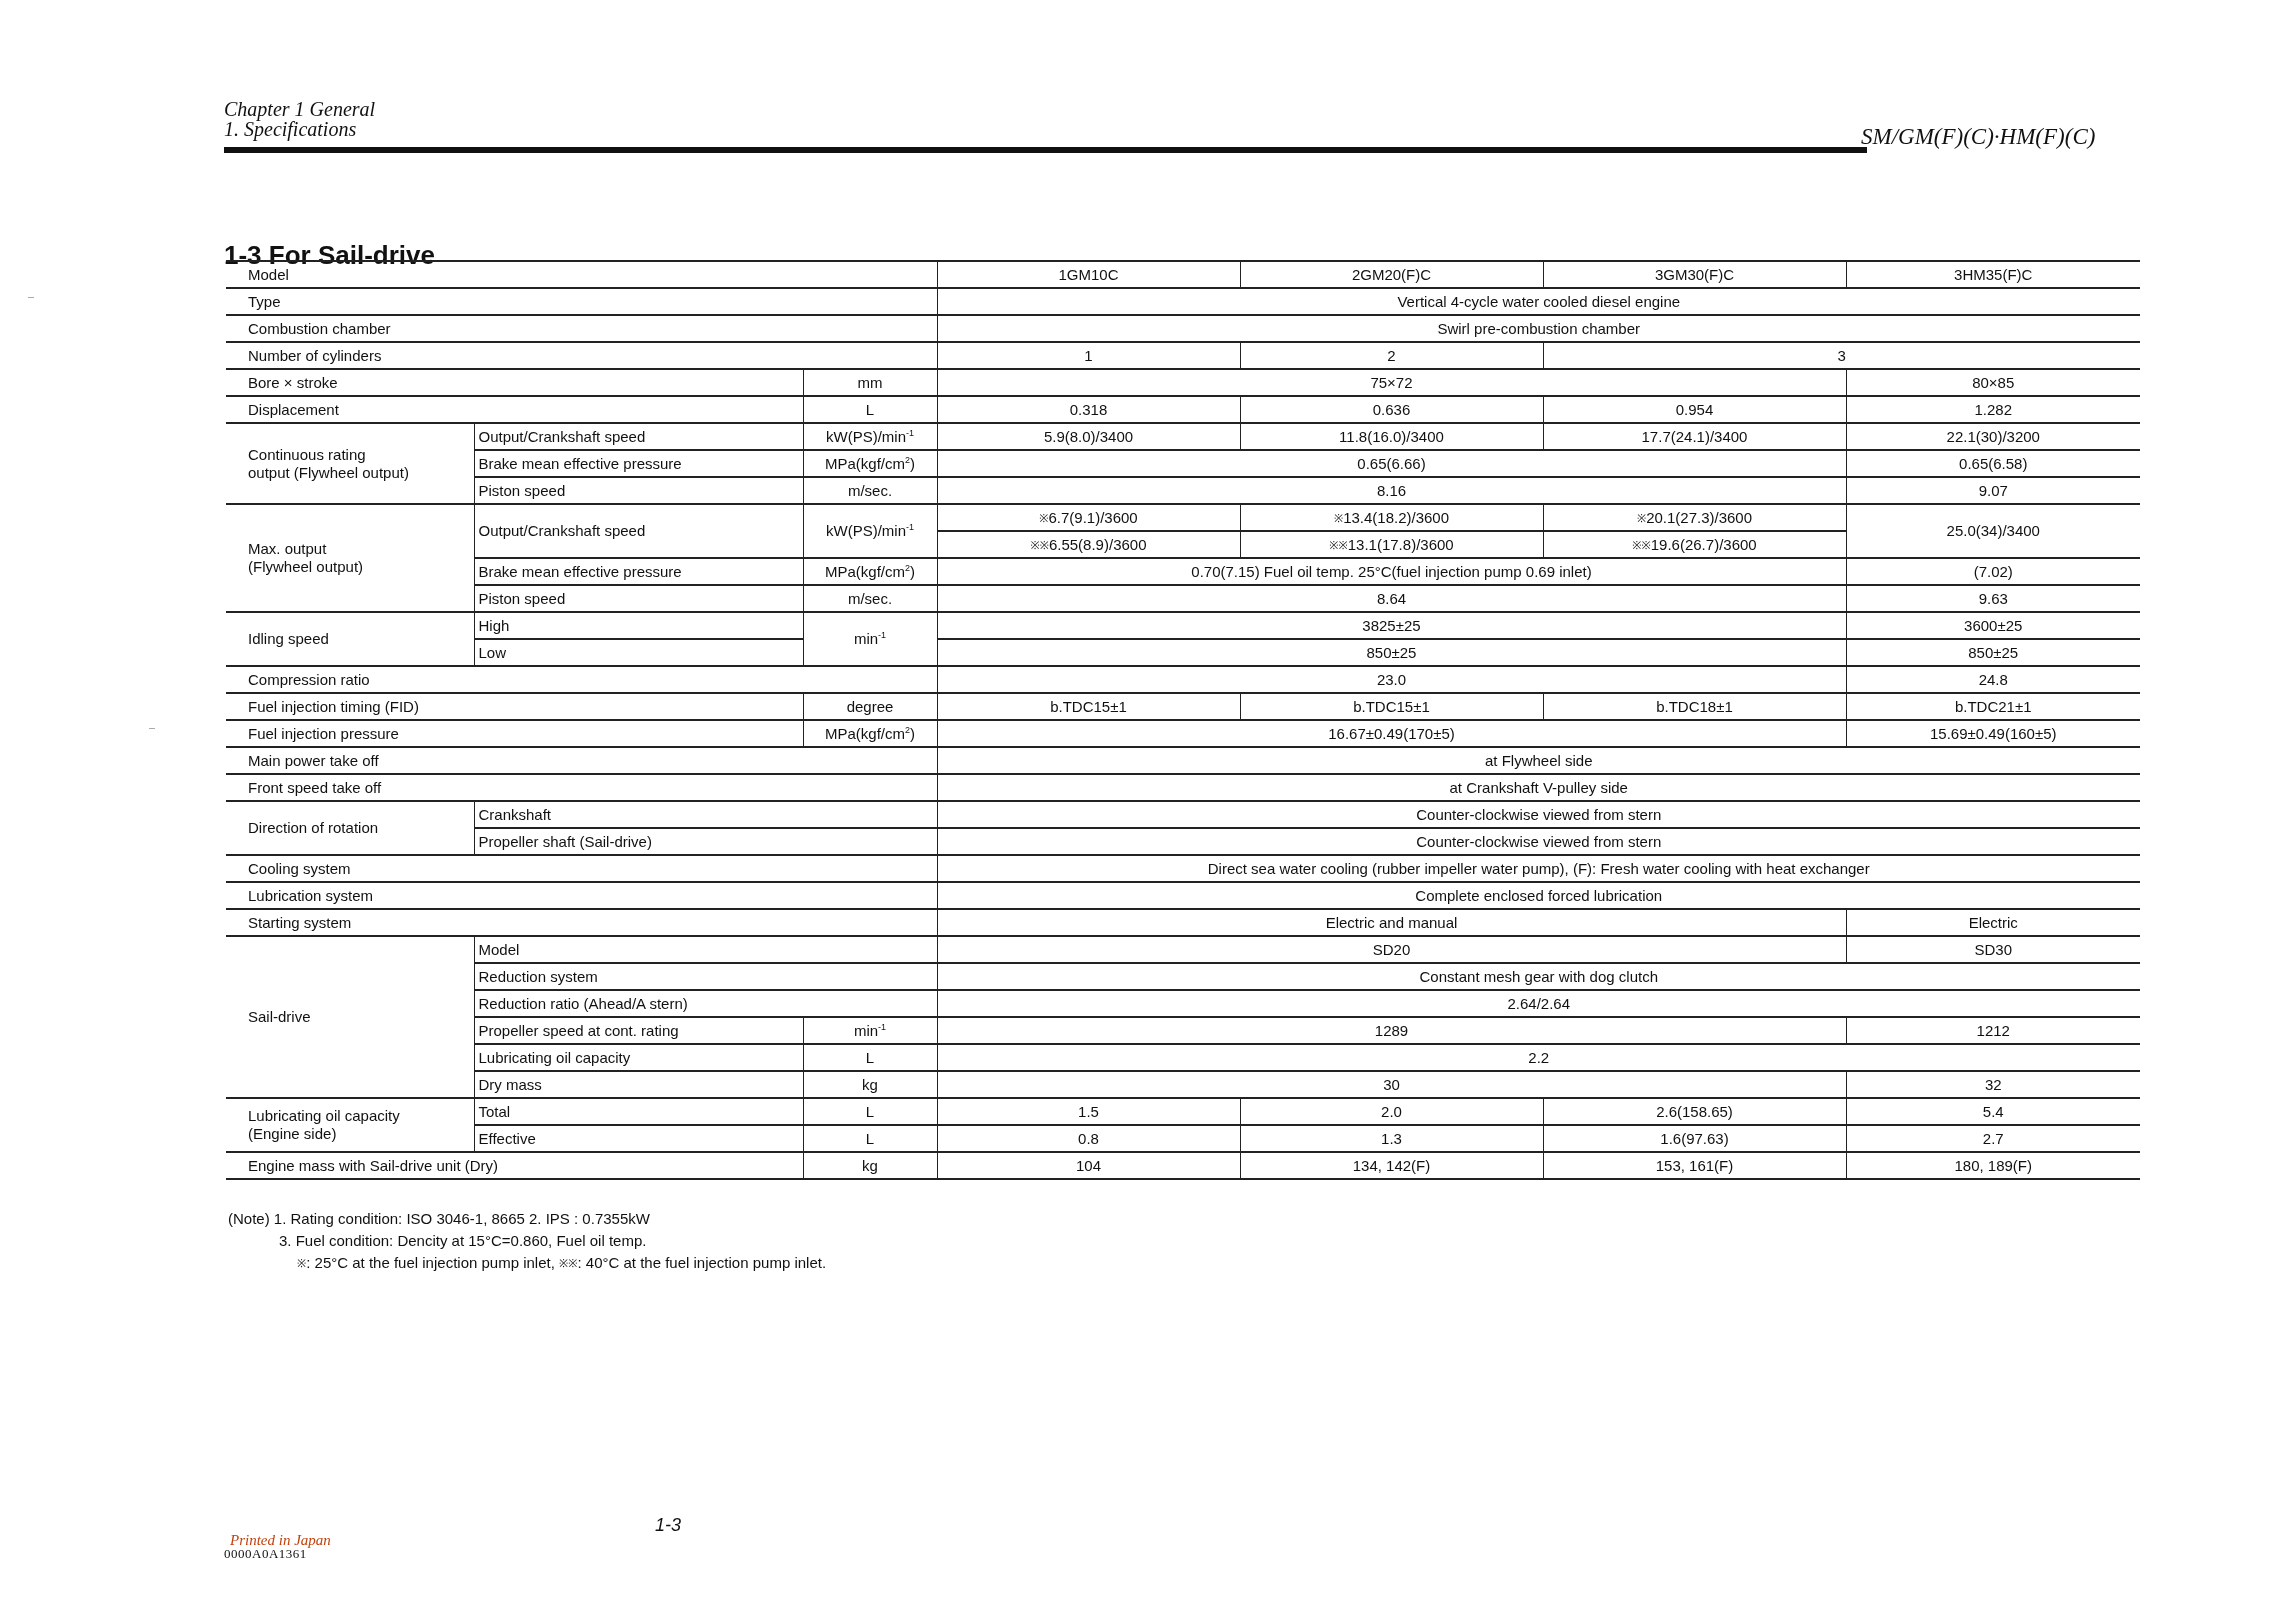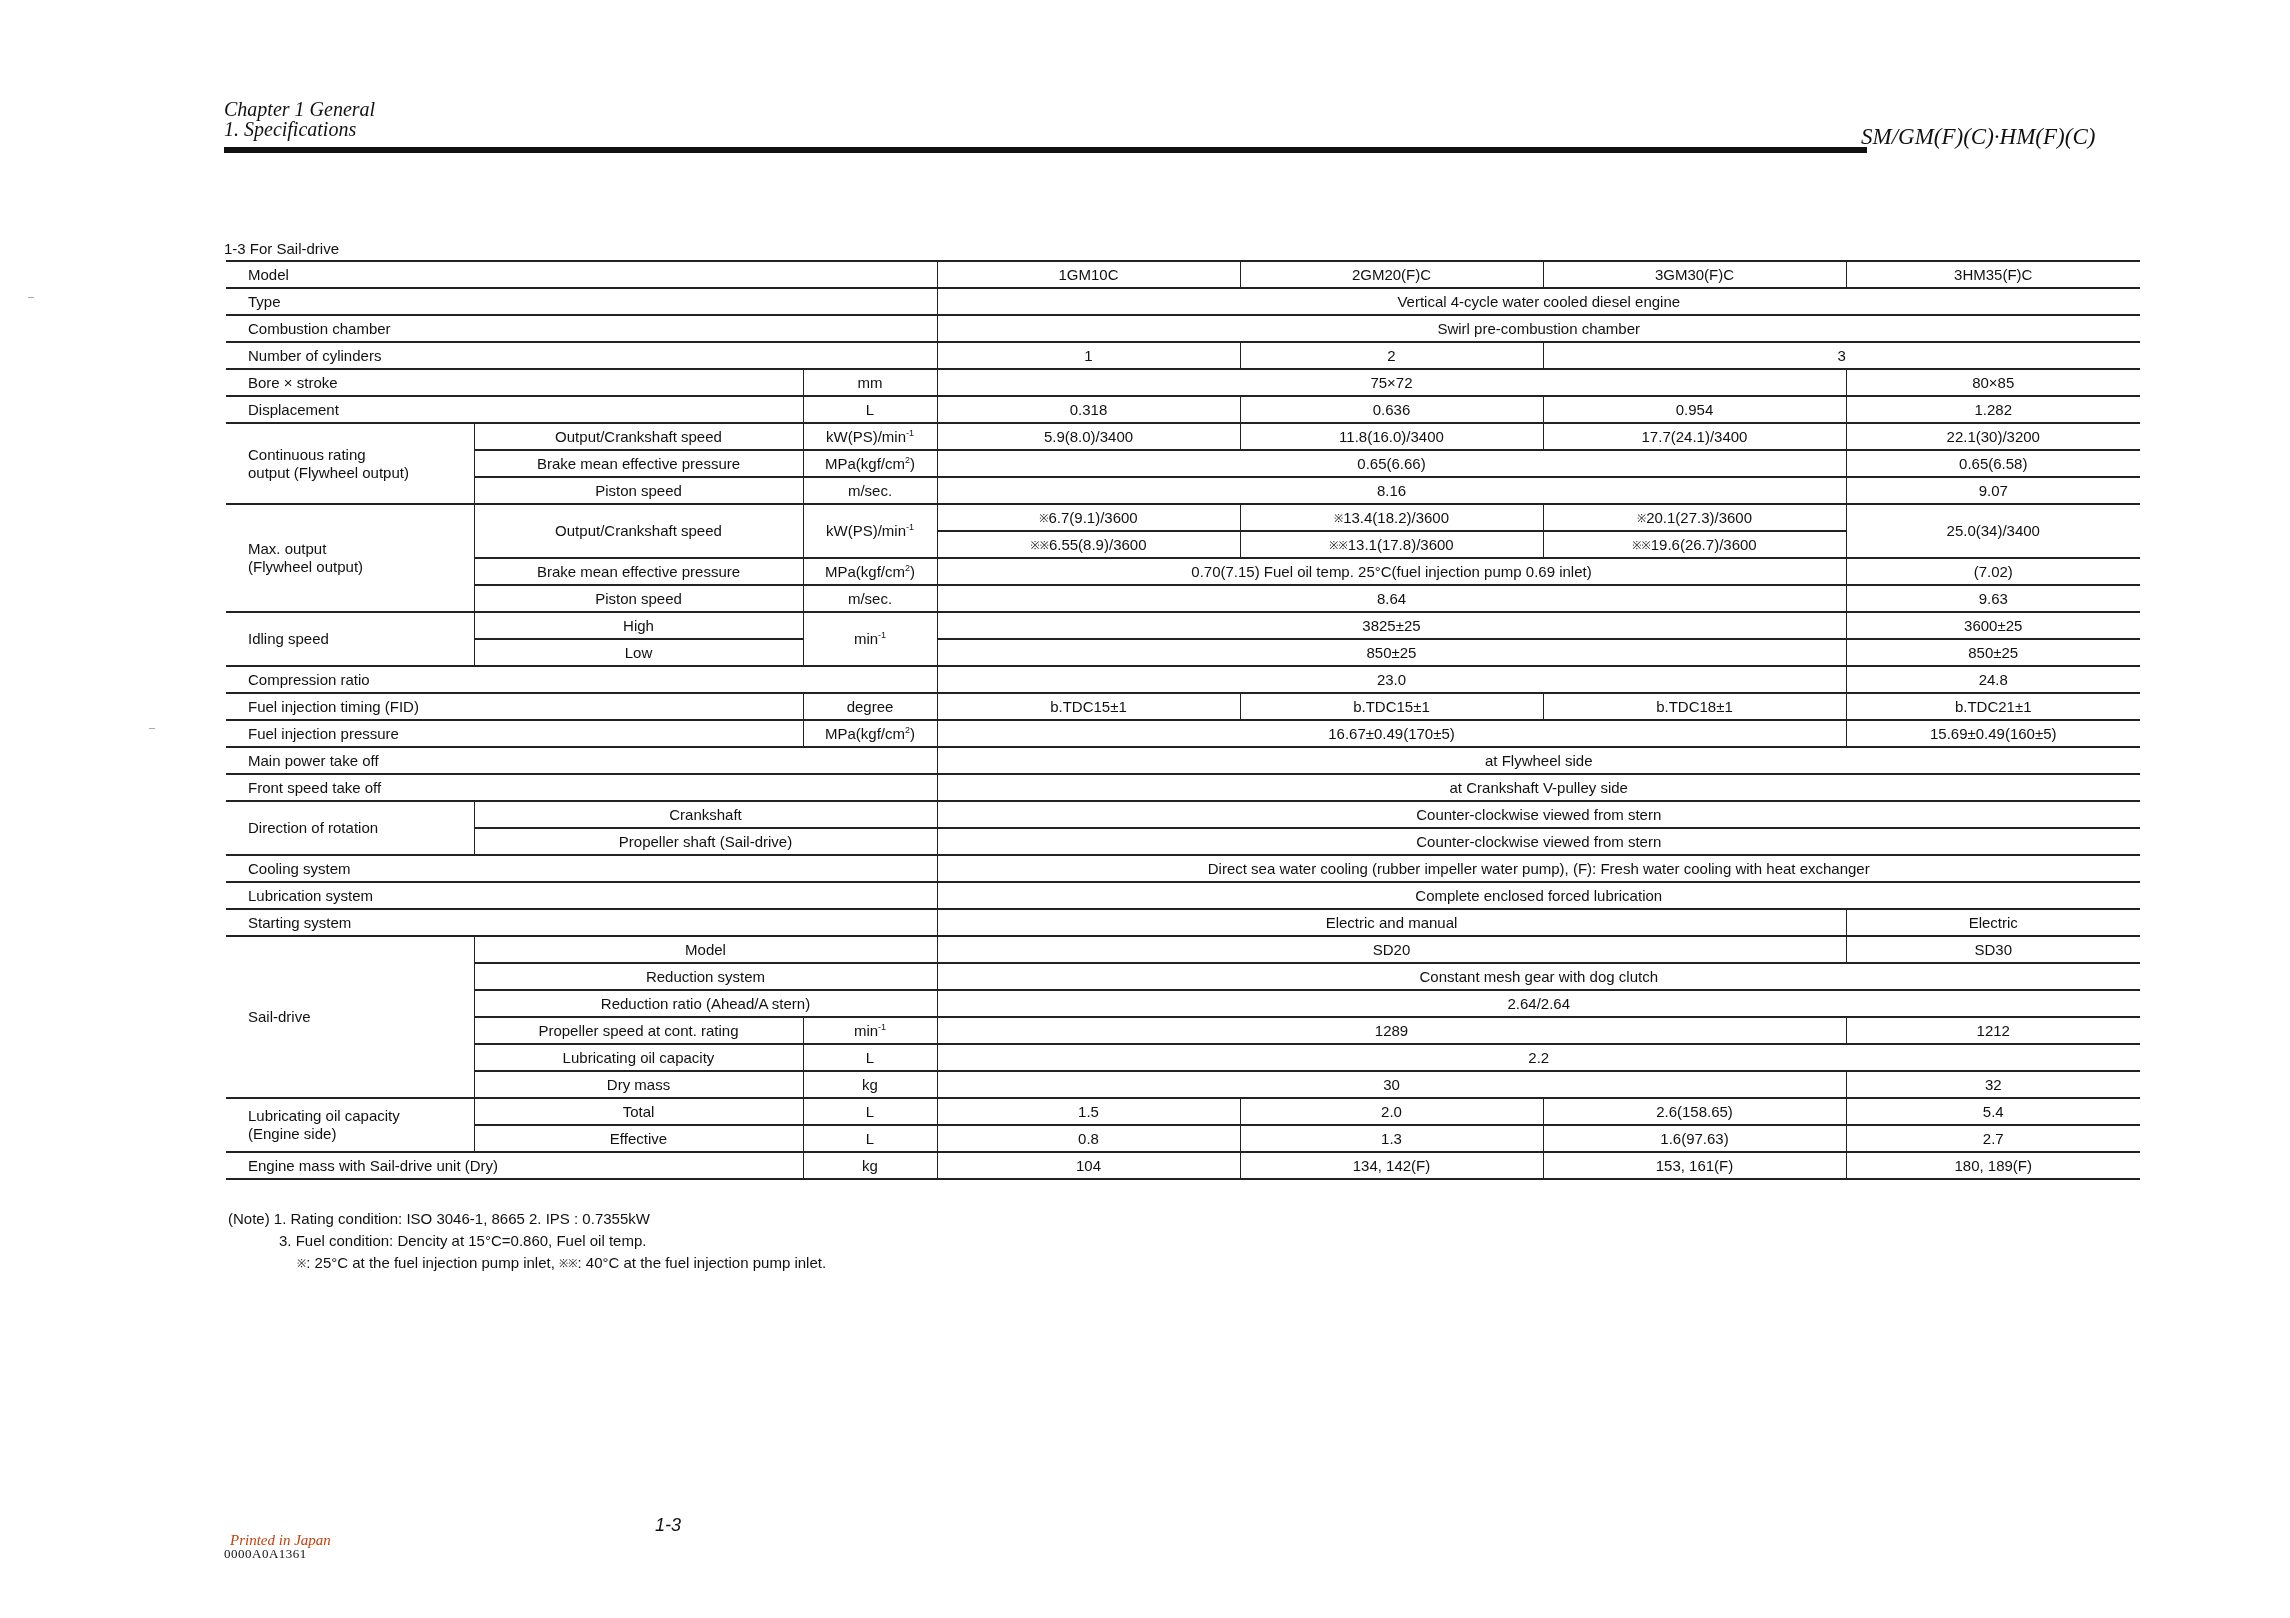--- a/index.html
+++ b/index.html
@@ -1,24 +1,24 @@
 <!DOCTYPE html>
 <html><head>
   <meta charset="utf-8">
   <style>
     html, body { margin:0; padding:0; background:#ffffff; }
     body { width:2291px; height:1619px; position:relative; overflow:hidden; font-family:"Liberation Sans", sans-serif; color:#111; }
     .hdr-chapter { position:absolute; left:224px; top:99px; font-family:"Liberation Serif", serif; font-style:italic; font-size:20px; line-height:20px; color:#111; }
     .hdr-rule { position:absolute; left:224px; top:147px; width:1643px; height:6px; background:#111; }
     .hdr-model { position:absolute; left:1861px; top:124px; font-family:"Liberation Serif", serif; font-style:italic; font-size:23px; color:#111; }
-    .section-title { position:absolute; left:224px; top:240px; font-weight:normal; font-size:15px; color:#111; }
+    .section-title { position:absolute; left:224px; top:240px; font-weight:bold; font-size:26px; color:#111; }
     table.spec { position:absolute; left:226px; top:260px; width:1913px; border-collapse:collapse; table-layout:fixed; font-size:15px; }
     table.spec td { border-top:2px solid #222; border-bottom:2px solid #222; padding:0 4px; height:25px; line-height:18px; white-space:nowrap; overflow:visible; }
     table.spec td.lbl { padding-left:22px; text-align:left; }
-    table.spec td.sub { padding-left:4px; text-align:center; border-left:1.5px solid #222; }
+    table.spec td.sub { padding-left:4px; text-align:left; border-left:1.5px solid #222; }
     table.spec td.unit { text-align:center; border-left:1.5px solid #222; }
     table.spec td.val { text-align:center; border-left:1.5px solid #222; }
     sup { font-size:9px; line-height:0; }
     .mark { font-size:11px; vertical-align:top; }
     .notes { position:absolute; left:228px; top:1208px; font-size:15px; line-height:22px; color:#111; }
     .notes div { white-space:nowrap; }
     .pageno { position:absolute; left:655px; top:1515px; font-size:18px; color:#111;font-style:italic; }
     .printed { position:absolute; left:230px; top:1533px; font-family:"Liberation Serif", serif; font-style:italic; font-size:15px; line-height:15px; color:#c2410c; }
     .code { position:absolute; left:224px; top:1546px; font-family:"Liberation Serif", serif; font-size:13px; color:#111; letter-spacing:0.5px; }
     .margin-tick { position:absolute; height:1px; width:6px; background:#aaa; }

